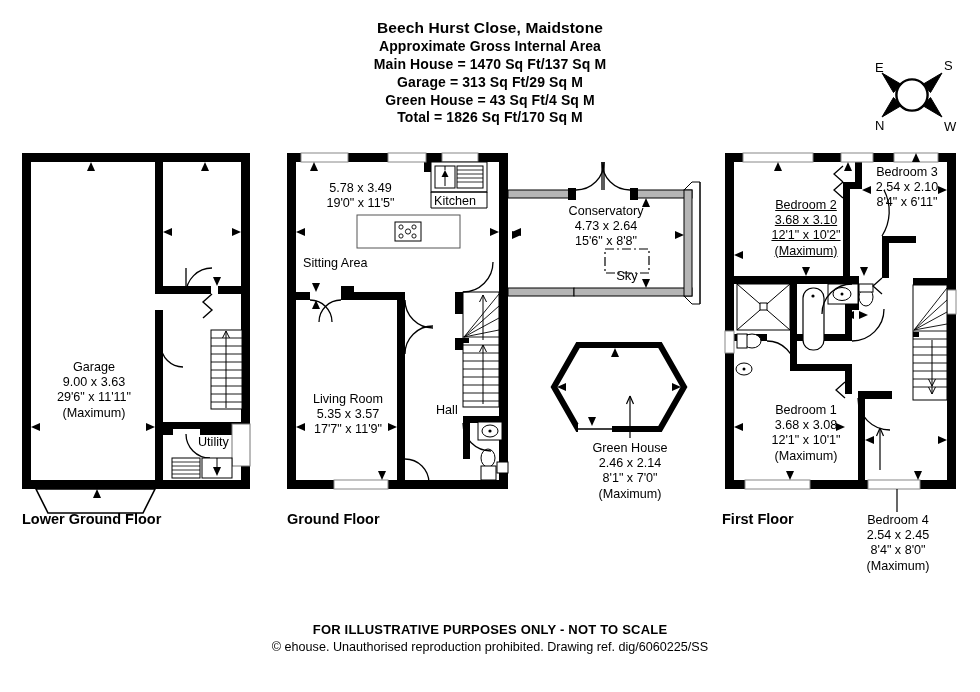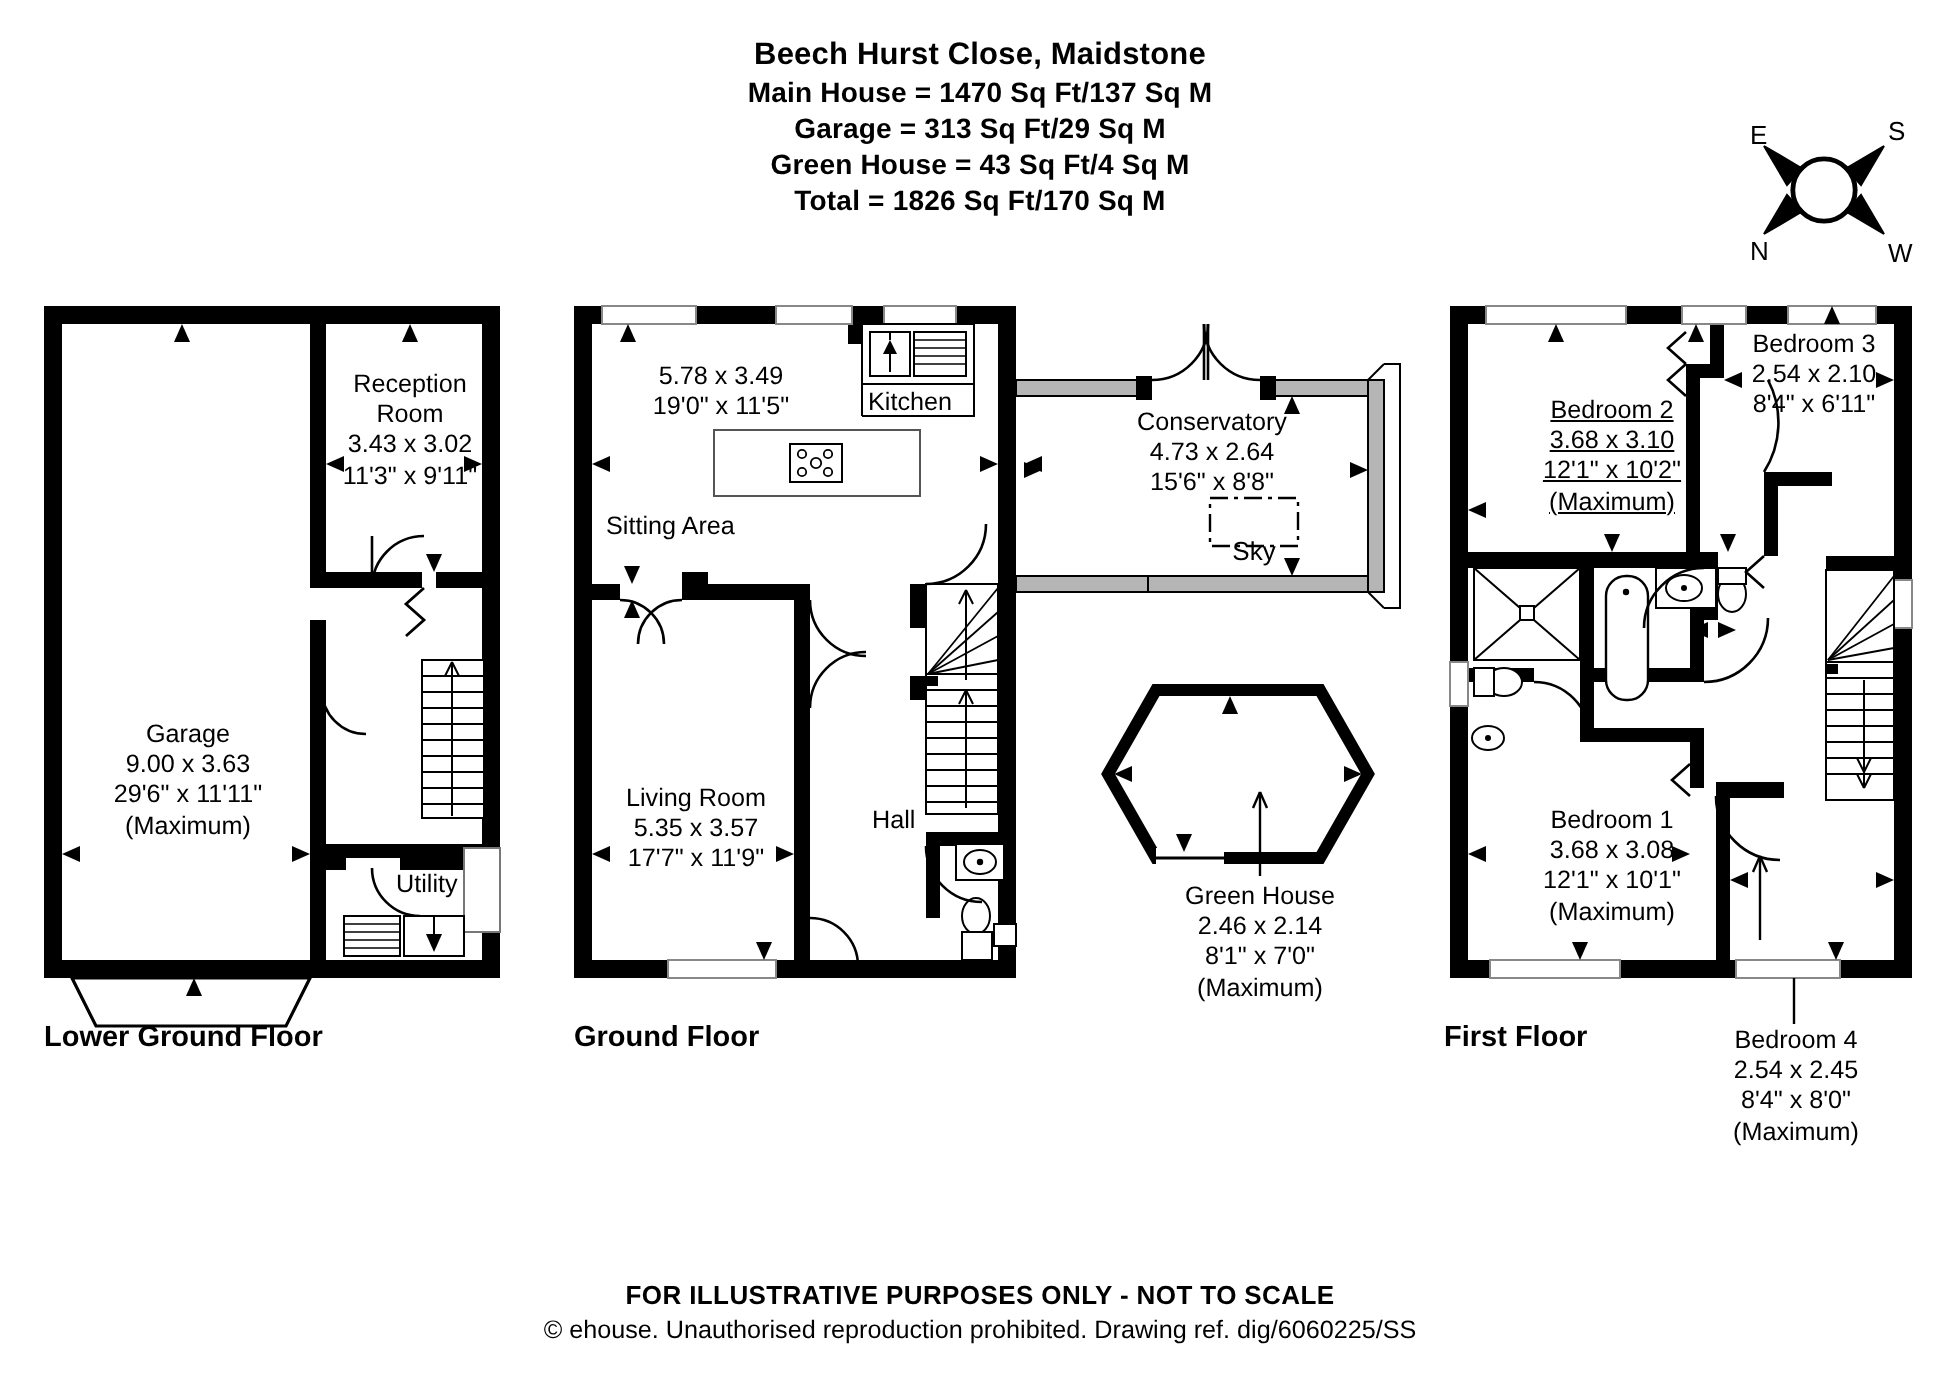--- a/index.html
+++ b/index.html
@@ -73,35 +73,35 @@
   .footer {
     position: absolute;
     left: 0; top: 622px;
     width: 980px;
     text-align: center;
   }
   .footer .f1 {
     font-size: 13px;
     font-weight: bold;
     letter-spacing: 0.2px;
-    margin-top: 18px;
   }
   .footer .f2 { font-size: 12.6px; margin-top: 4px; }
   .footer .f3 { font-size: 12.6px; margin-top: 3px; }
 
   svg { display: block; }
   .plansvg { position: absolute; left: 0; top: 0; }
 </style>
 </head>
 <body>
 
 <div id="root">
 
   <div class="header">
     <div class="line l1">Beech Hurst Close, Maidstone</div>
+    <div class="line l2">Approximate Gross Internal Area</div>
     <div class="line l3">Main House = 1470 Sq Ft/137 Sq M</div>
     <div class="line l4">Garage = 313 Sq Ft/29 Sq M</div>
     <div class="line l5">Green House = 43 Sq Ft/4 Sq M</div>
     <div class="line l6">Total = 1826 Sq Ft/170 Sq M</div>
   </div>
 
   <div class="compass">
     <svg width="104" height="86" viewBox="0 0 104 86">
       <g fill="none" stroke="#000" stroke-width="1.6">
         <circle cx="52" cy="43" r="16"></circle>
@@ -572,26 +572,20 @@
       <g stroke="#000" stroke-width="1.2" fill="none">
         <line x1="880" y1="470" x2="880" y2="428"></line>
         <path d="M880 428 l-3.5 8 M880 428 l3.5 8"></path>
       </g>
       <g stroke="#000" stroke-width="1.2" fill="none">
         <line x1="897" y1="489" x2="897" y2="512"></line>
       </g>
     </g>
   </svg>
 
-  <div class="rtext" id="t-reception" style="left:150px; top:185px; width:110px;">
-    <div>Reception</div>
-    <div>Room</div>
-    <div>3.43 x 3.02</div>
-    <div>11'3" x 9'11"</div>
-  </div>
 
   <div class="rtext" id="t-garage" style="left:39px; top:360px; width:110px;">
     <div>Garage</div>
     <div>9.00 x 3.63</div>
     <div>29'6" x 11'11"</div>
     <div>(Maximum)</div>
   </div>
 
   <div class="rtext left" id="t-utility" style="left:198px; top:435px;">
     <div>Utility</div>

